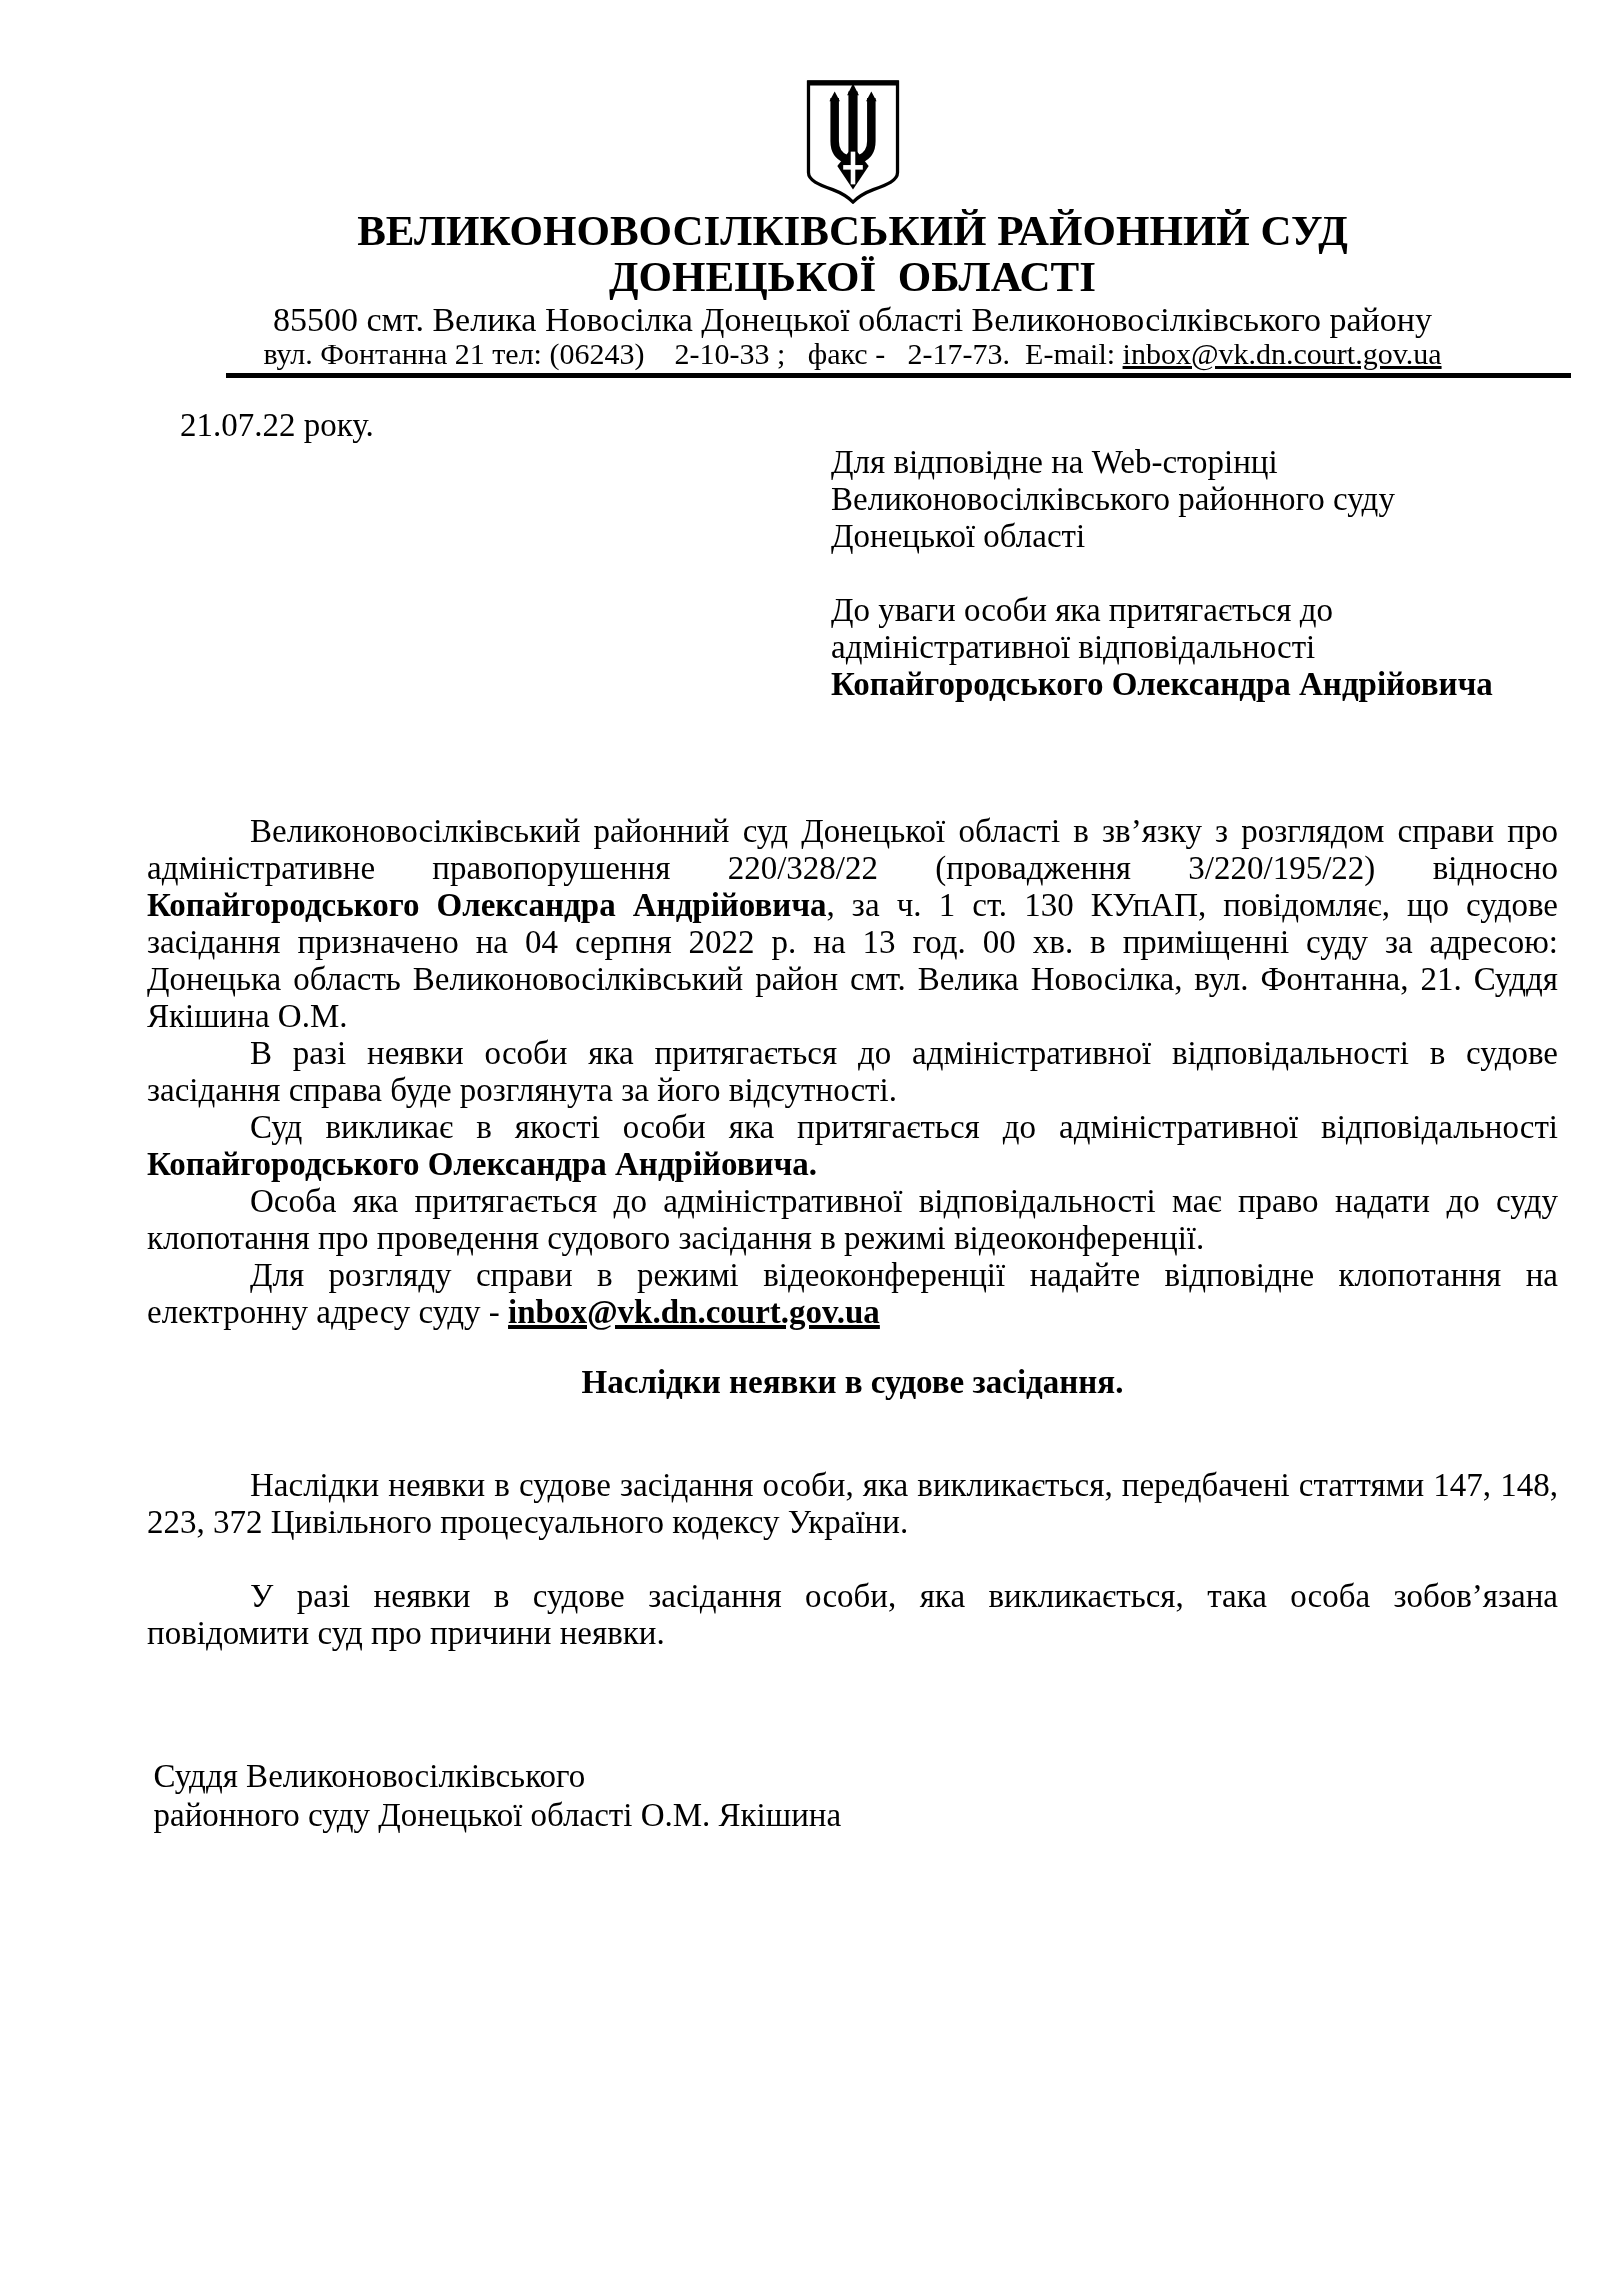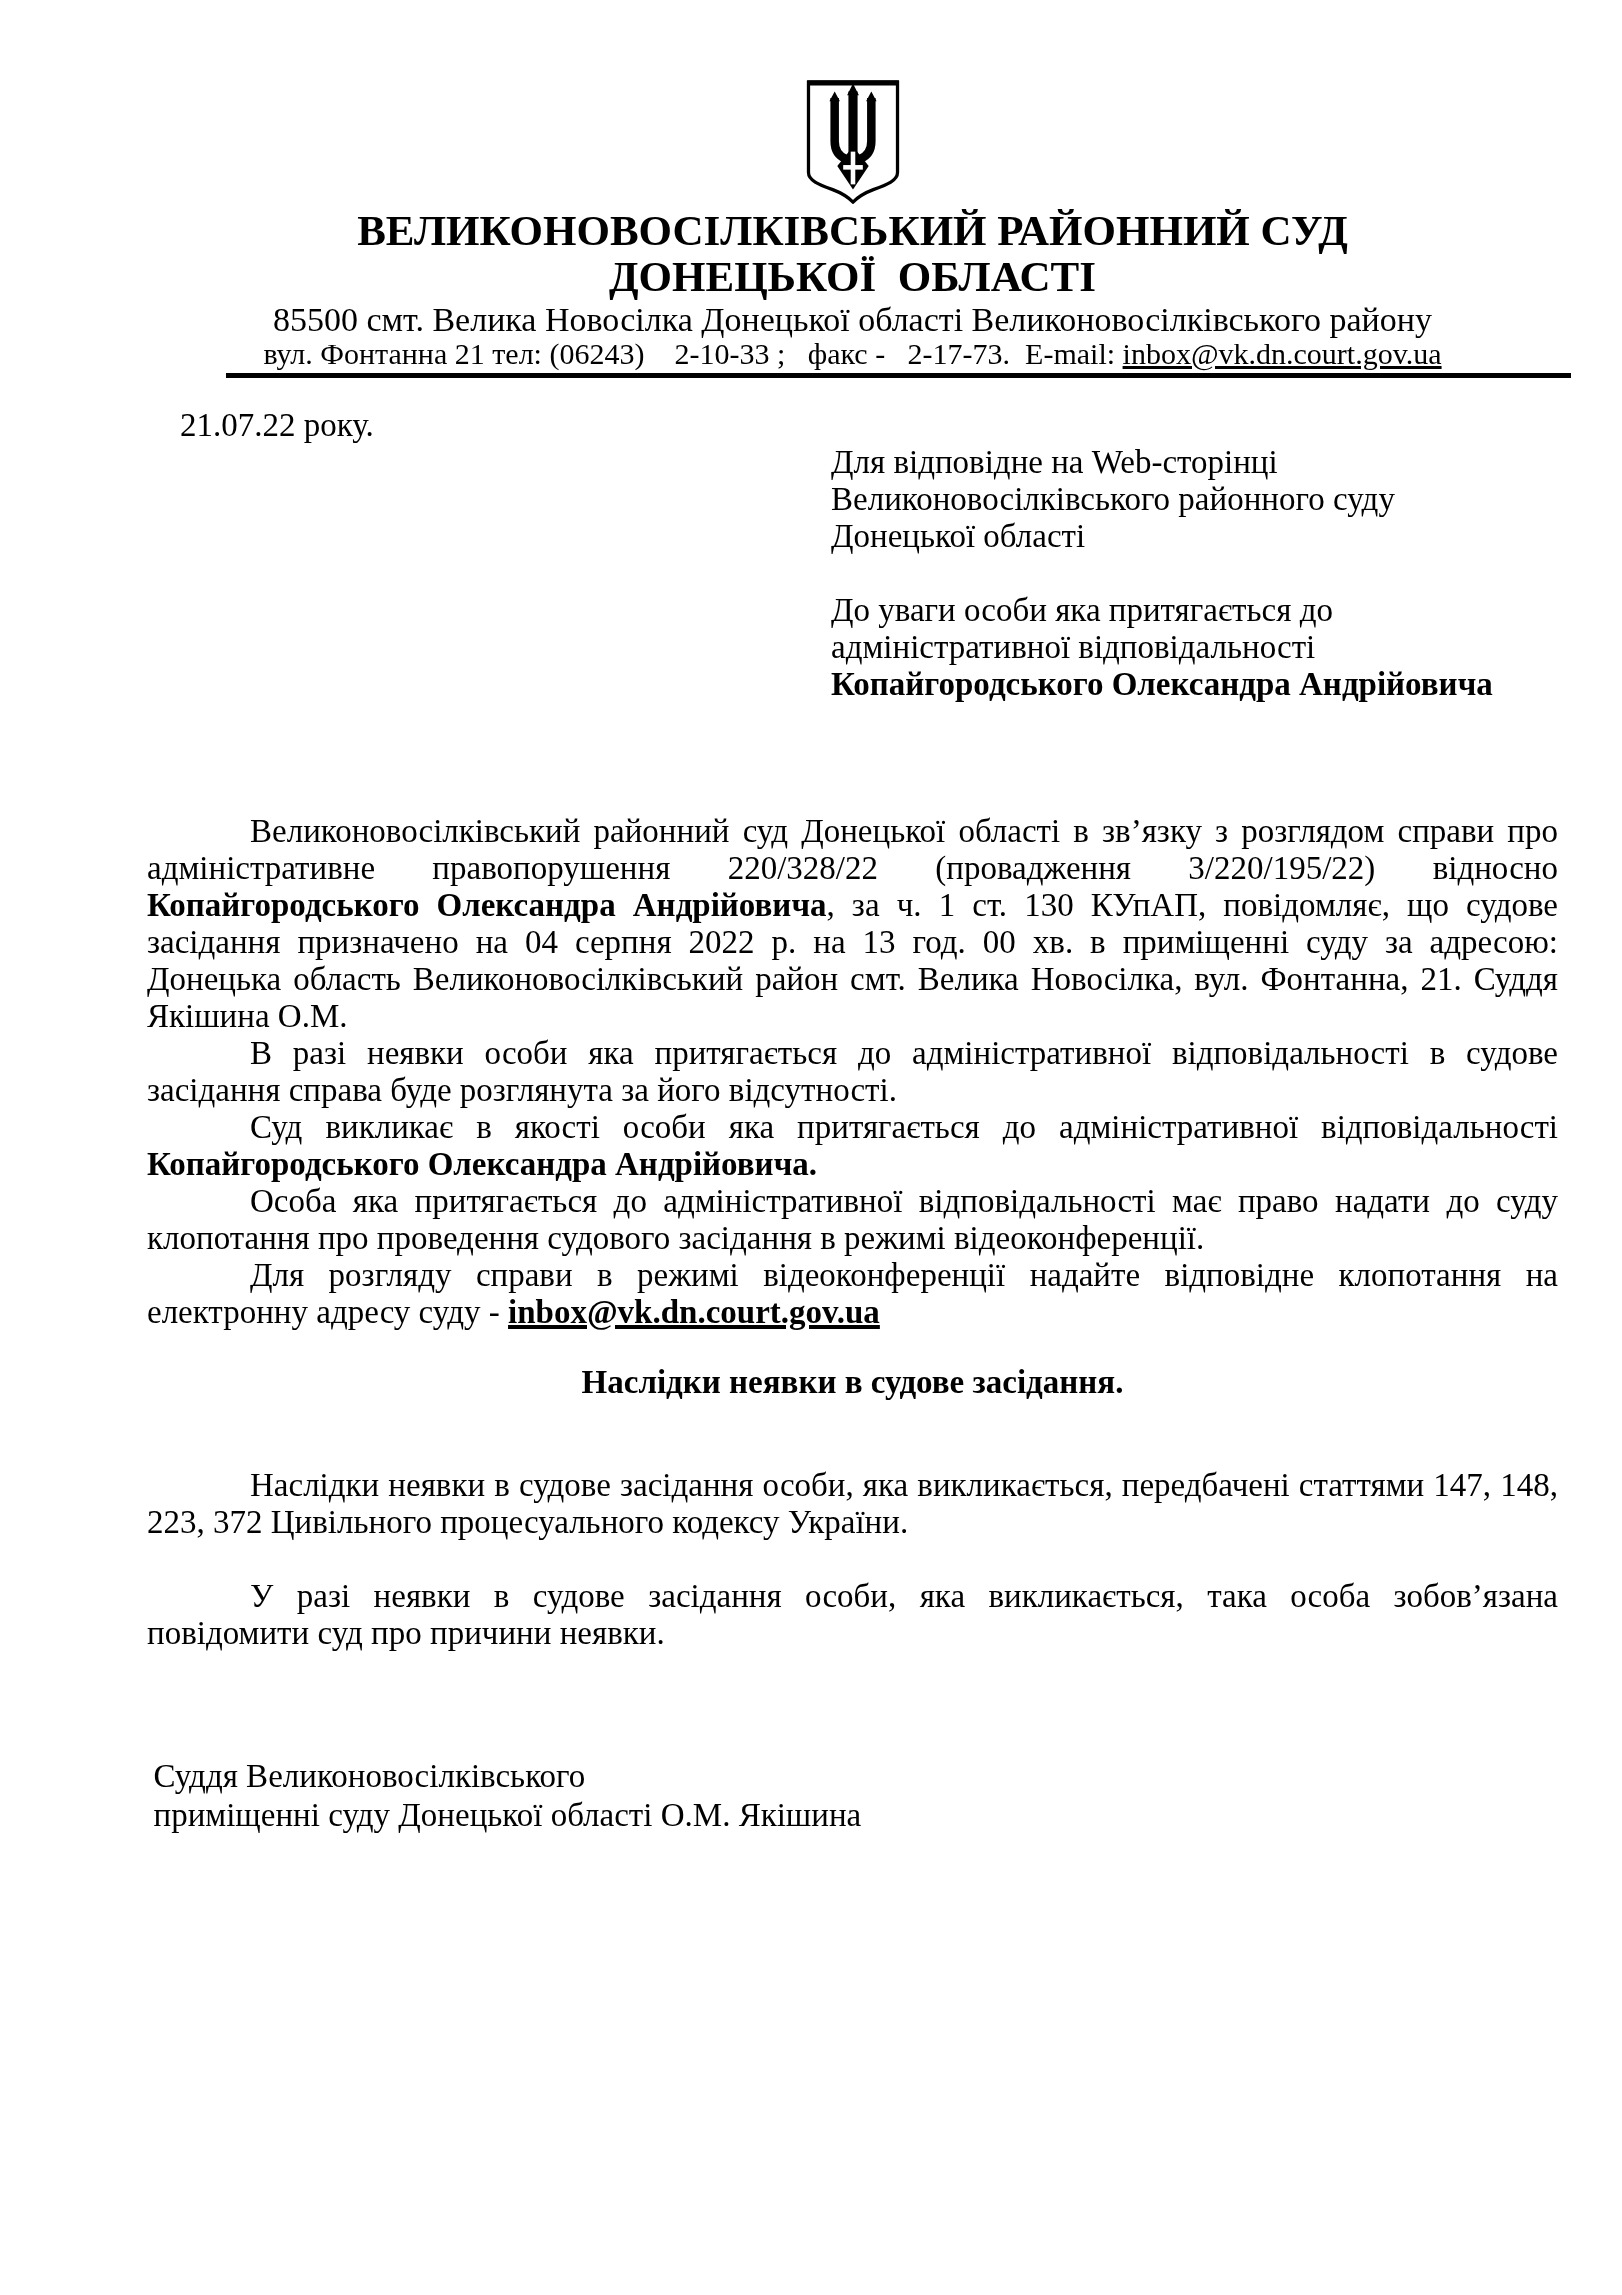--- a/index.html
+++ b/index.html
@@ -82,18 +82,18 @@
     <p><span>Великоновосілківський районний суд Донецької області в зв’язку з розглядом справи про адміністративне правопорушення 220/328/22 (провадження 3/220/195/22) відносно </span><span class="bold">Копайгородського Олександра Андрійовича</span><span>, за ч. 1 ст. 130 КУпАП, повідомляє, що судове засідання призначено на 04 серпня 2022 р. на 13 год. 00 хв. в приміщенні суду за адресою: Донецька область Великоновосілківський район смт. Велика Новосілка, вул. Фонтанна, 21. Суддя Якішина О.М.</span></p>
     <p>В разі неявки особи яка притягається до адміністративної відповідальності в судове засідання справа буде розглянута за його відсутності.</p>
     <p><span>Суд викликає в якості особи яка притягається до адміністративної відповідальності </span><span class="bold">Копайгородського Олександра Андрійовича.</span></p>
     <p>Особа яка притягається до адміністративної відповідальності має право надати до суду клопотання про проведення судового засідання в режимі відеоконференції.</p>
     <p><span>Для розгляду справи в режимі відеоконференції надайте відповідне клопотання на електронну адресу суду - </span><span class="email-strong">inbox@vk.dn.court.gov.ua</span></p>
     <p class="heading">Наслідки неявки в судове засідання.</p>
     <p>Наслідки неявки в судове засідання особи, яка викликається, передбачені статтями 147, 148, 223, 372 Цивільного процесуального кодексу України.</p>
     <p class="pgap">У разі неявки в судове засідання особи, яка викликається, така особа зобов’язана повідомити суд про причини неявки.</p>
     <div class="signature">
       <div>Суддя Великоновосілківського</div>
-      <div>приміщенні суду Донецької області О.М. Якішина</div>
+      <div>районного суду Донецької області О.М. Якішина</div>
     </div>
   </div>
 
 </div>
 
 
 </body></html>

